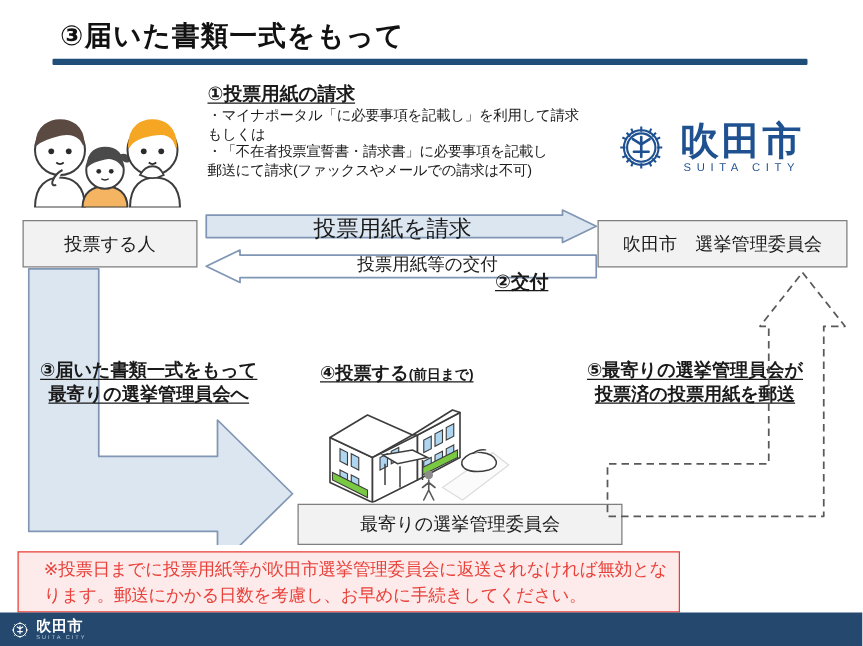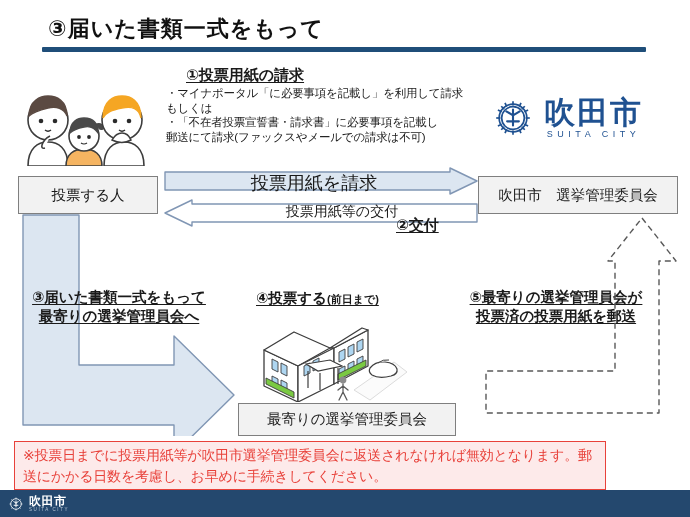--- a/index.html
+++ b/index.html
@@ -23,21 +23,21 @@
     position:absolute;left:42px;top:47px;width:604px;height:5px;
     background:#1f4e79;border-radius:1px;
   }
 
   
   .step-head{
     position:absolute;font-weight:bold;color:#1a1a1a;white-space:nowrap;
   }
   .u{ text-decoration:underline; text-underline-offset:2px; }
 
-  #step1-title{left:166px;top:66px;font-size:15px;margin-left:20px;}
+  #step1-title{left:166px;top:66px;font-size:15px;}
   #step1-body{
     position:absolute;left:166px;top:86px;width:330px;
     font-size:11.5px;line-height:14.5px;color:#1a1a1a;font-weight:normal;
     letter-spacing:-0.2px;
   }
   #step2-title{left:396px;top:216px;font-size:15px;}
   #step3-title{left:8px;top:288px;font-size:14.5px;line-height:19px;text-align:center;width:222px;white-space:normal;}
   #step4-title{left:256px;top:289px;font-size:14.5px;}
   #step4-sub{font-size:11px;}
   #step5-title{left:448px;top:288px;font-size:14.5px;line-height:19px;text-align:center;width:216px;white-space:normal;}
@@ -47,34 +47,34 @@
     position:absolute;
     background:#f2f2f2;
     border:1.2px solid #7f7f7f;
     display:flex;align-items:center;justify-content:center;
     font-size:14.5px;color:#1a1a1a;
     box-sizing:border-box;
     white-space:nowrap;
   }
   #box-voter{left:18px;top:176px;width:140px;height:38px;}
   #box-suita-comm{left:478px;top:176px;width:200px;height:38px;}
-  #box-near-comm{left:238px;top:403px;width:218px;height:33px;}
+  #box-near-comm{left:238px;top:403px;width:260px;height:33px;}
 
   
   .arrow-svg{position:absolute;pointer-events:none;}
 
   
   #warning{
-    position:absolute;left:14px;top:441px;width:592px;height:49px;
+    position:absolute;left:14px;top:441px;width:530px;height:49px;
     box-sizing:border-box;
     background:#fdeaea;
     border:1.5px solid #e8413a;
     color:#e8413a;
     font-size:14px;line-height:21px;
-    padding:3px 8px 0 8px;
+    padding:3px 8px 0 20px;
     letter-spacing:-0.2px;
   }
 
   
   #footer{
     position:absolute;left:0;bottom:0;width:690px;height:27px;
     background:#24486e;
     display:flex;align-items:center;
   }
   #footer-logo-wrap{display:flex;align-items:center;margin-left:8px;gap:5px;}

